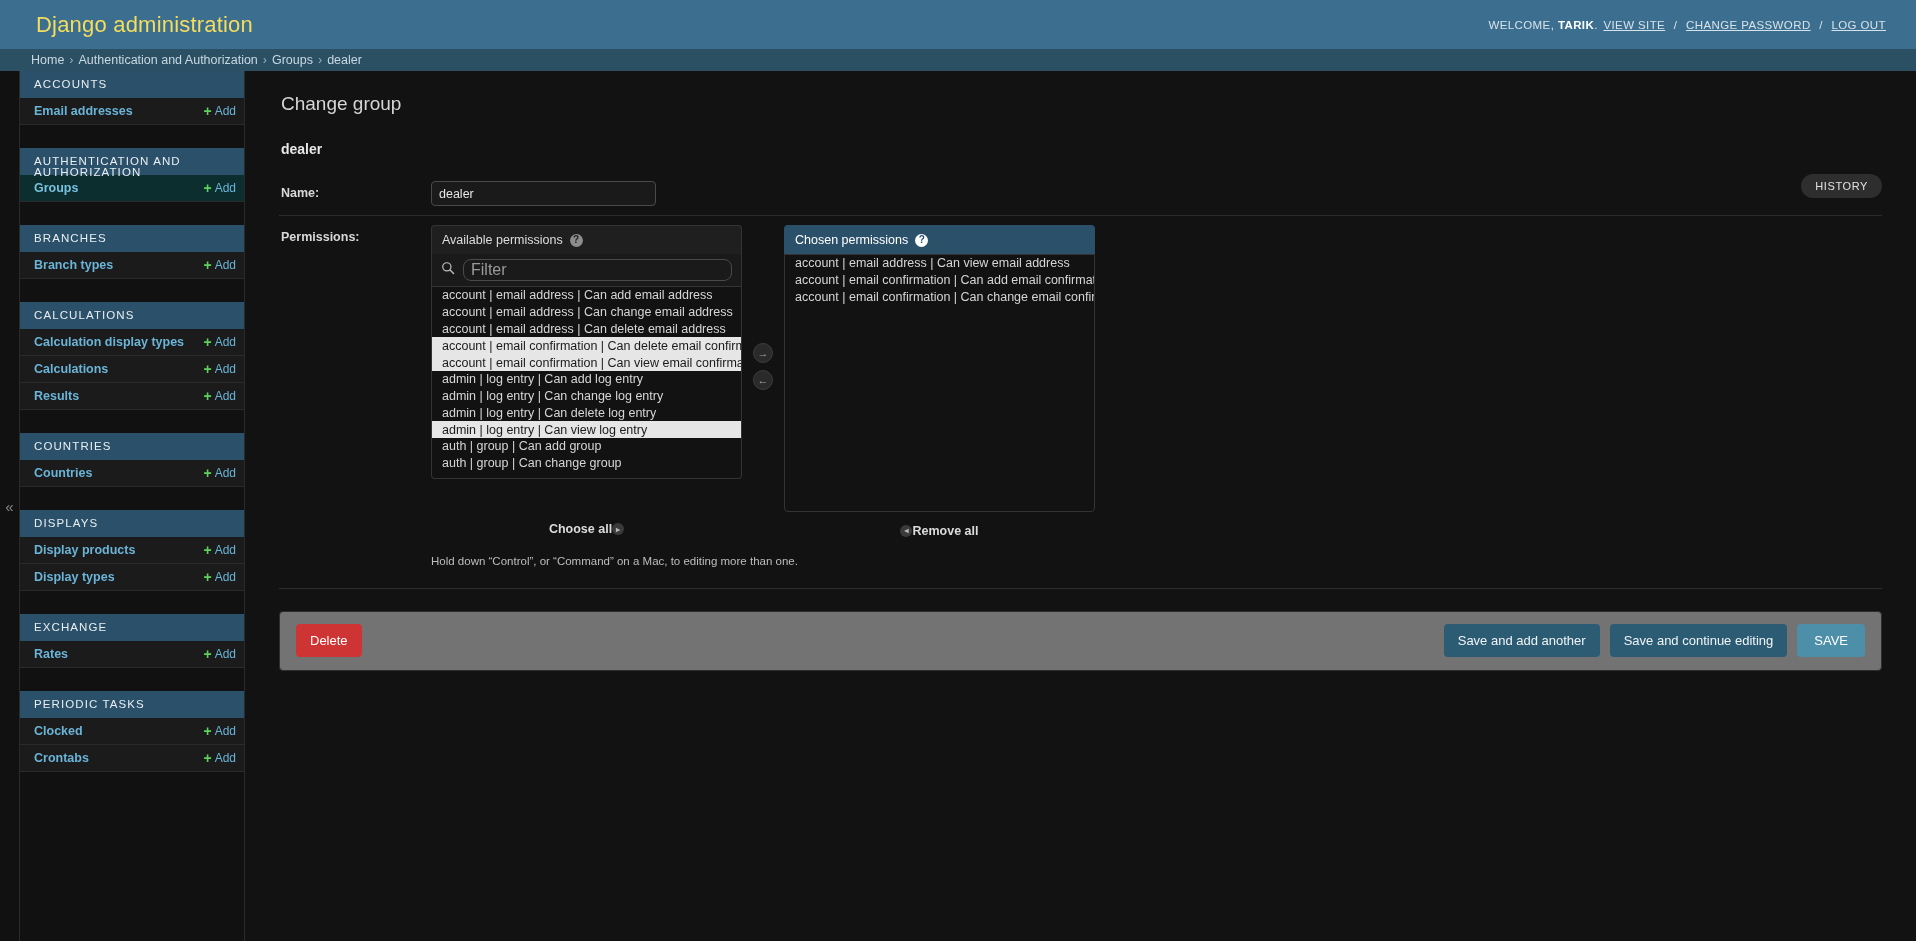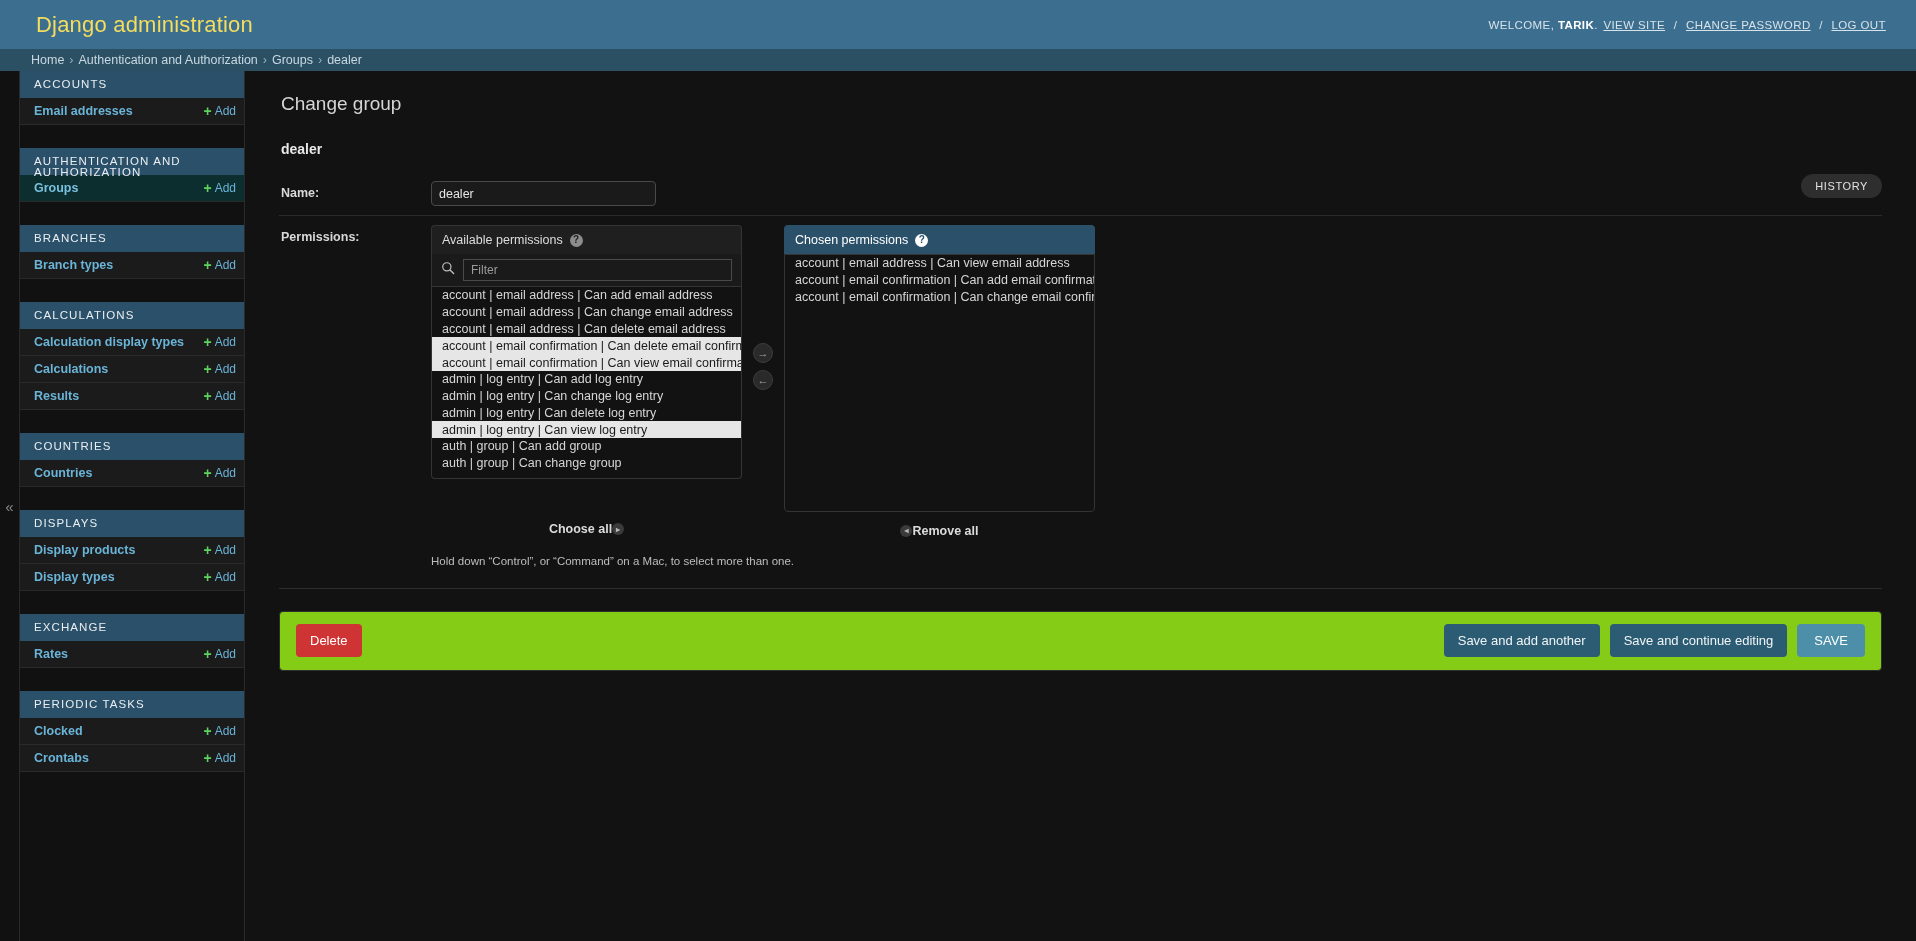--- a/index.html
+++ b/index.html
@@ -248,23 +248,23 @@
     gap: 8px;
     padding: 7px 9px;
     height: 33px;
   }
   .search-icon { display: block; }
   #filter-input {
     flex: 1;
     height: 22px;
     background: #1a1a1a;
     border: 1px solid #4a4a4a;
-    border-radius: 0;
+    border-radius: 8px;
     color: #e0e0e0;
-    font-size: 12px;
+    font-size: 16px;
     padding: 0 7px;
     font-family: "Liberation Sans", sans-serif;
   }
   #filter-input::placeholder { color: #9a9a9a; }
 
   select.perm-list {
     width: 100%;
     height: 192px;
     background: #121212;
     color: #ddd;
@@ -345,21 +345,21 @@
   }
   .help-text {
     font-size: 11.5px;
     color: #bdbdbd;
     margin-top: 17px;
     padding-left: 0;
   }
 
   
   #submit-row {
-    background: #84cc16;
+    background: #737373;
     border: 1px solid #2d2d2d;
     border-radius: 4px;
     margin-top: 22px;
     padding: 13px 16px;
     display: flex;
     align-items: center;
     justify-content: space-between;
     height: 60px;
   }
   #delete-btn {
@@ -615,21 +615,21 @@
             </div>
             <div class="chooser-spacer"></div>
             <div class="footer-col">
               <a href="#">
                 <span class="mini-circ">◂</span>
                 <span>Remove all</span>
               </a>
             </div>
           </div>
 
-          <div class="help-text">Hold down “Control”, or “Command” on a Mac, to select more than one.</div>
+          <div class="help-text">Hold down “Control”, or “Command” on a Mac, to editing more than one.</div>
         </div>
       </div>
     </div>
 
     <div id="submit-row">
       <a href="#" id="delete-btn">Delete</a>
       <div class="save-group">
         <button class="btn-save">Save and add another</button>
         <button class="btn-save">Save and continue editing</button>
         <button class="btn-save primary">SAVE</button>

